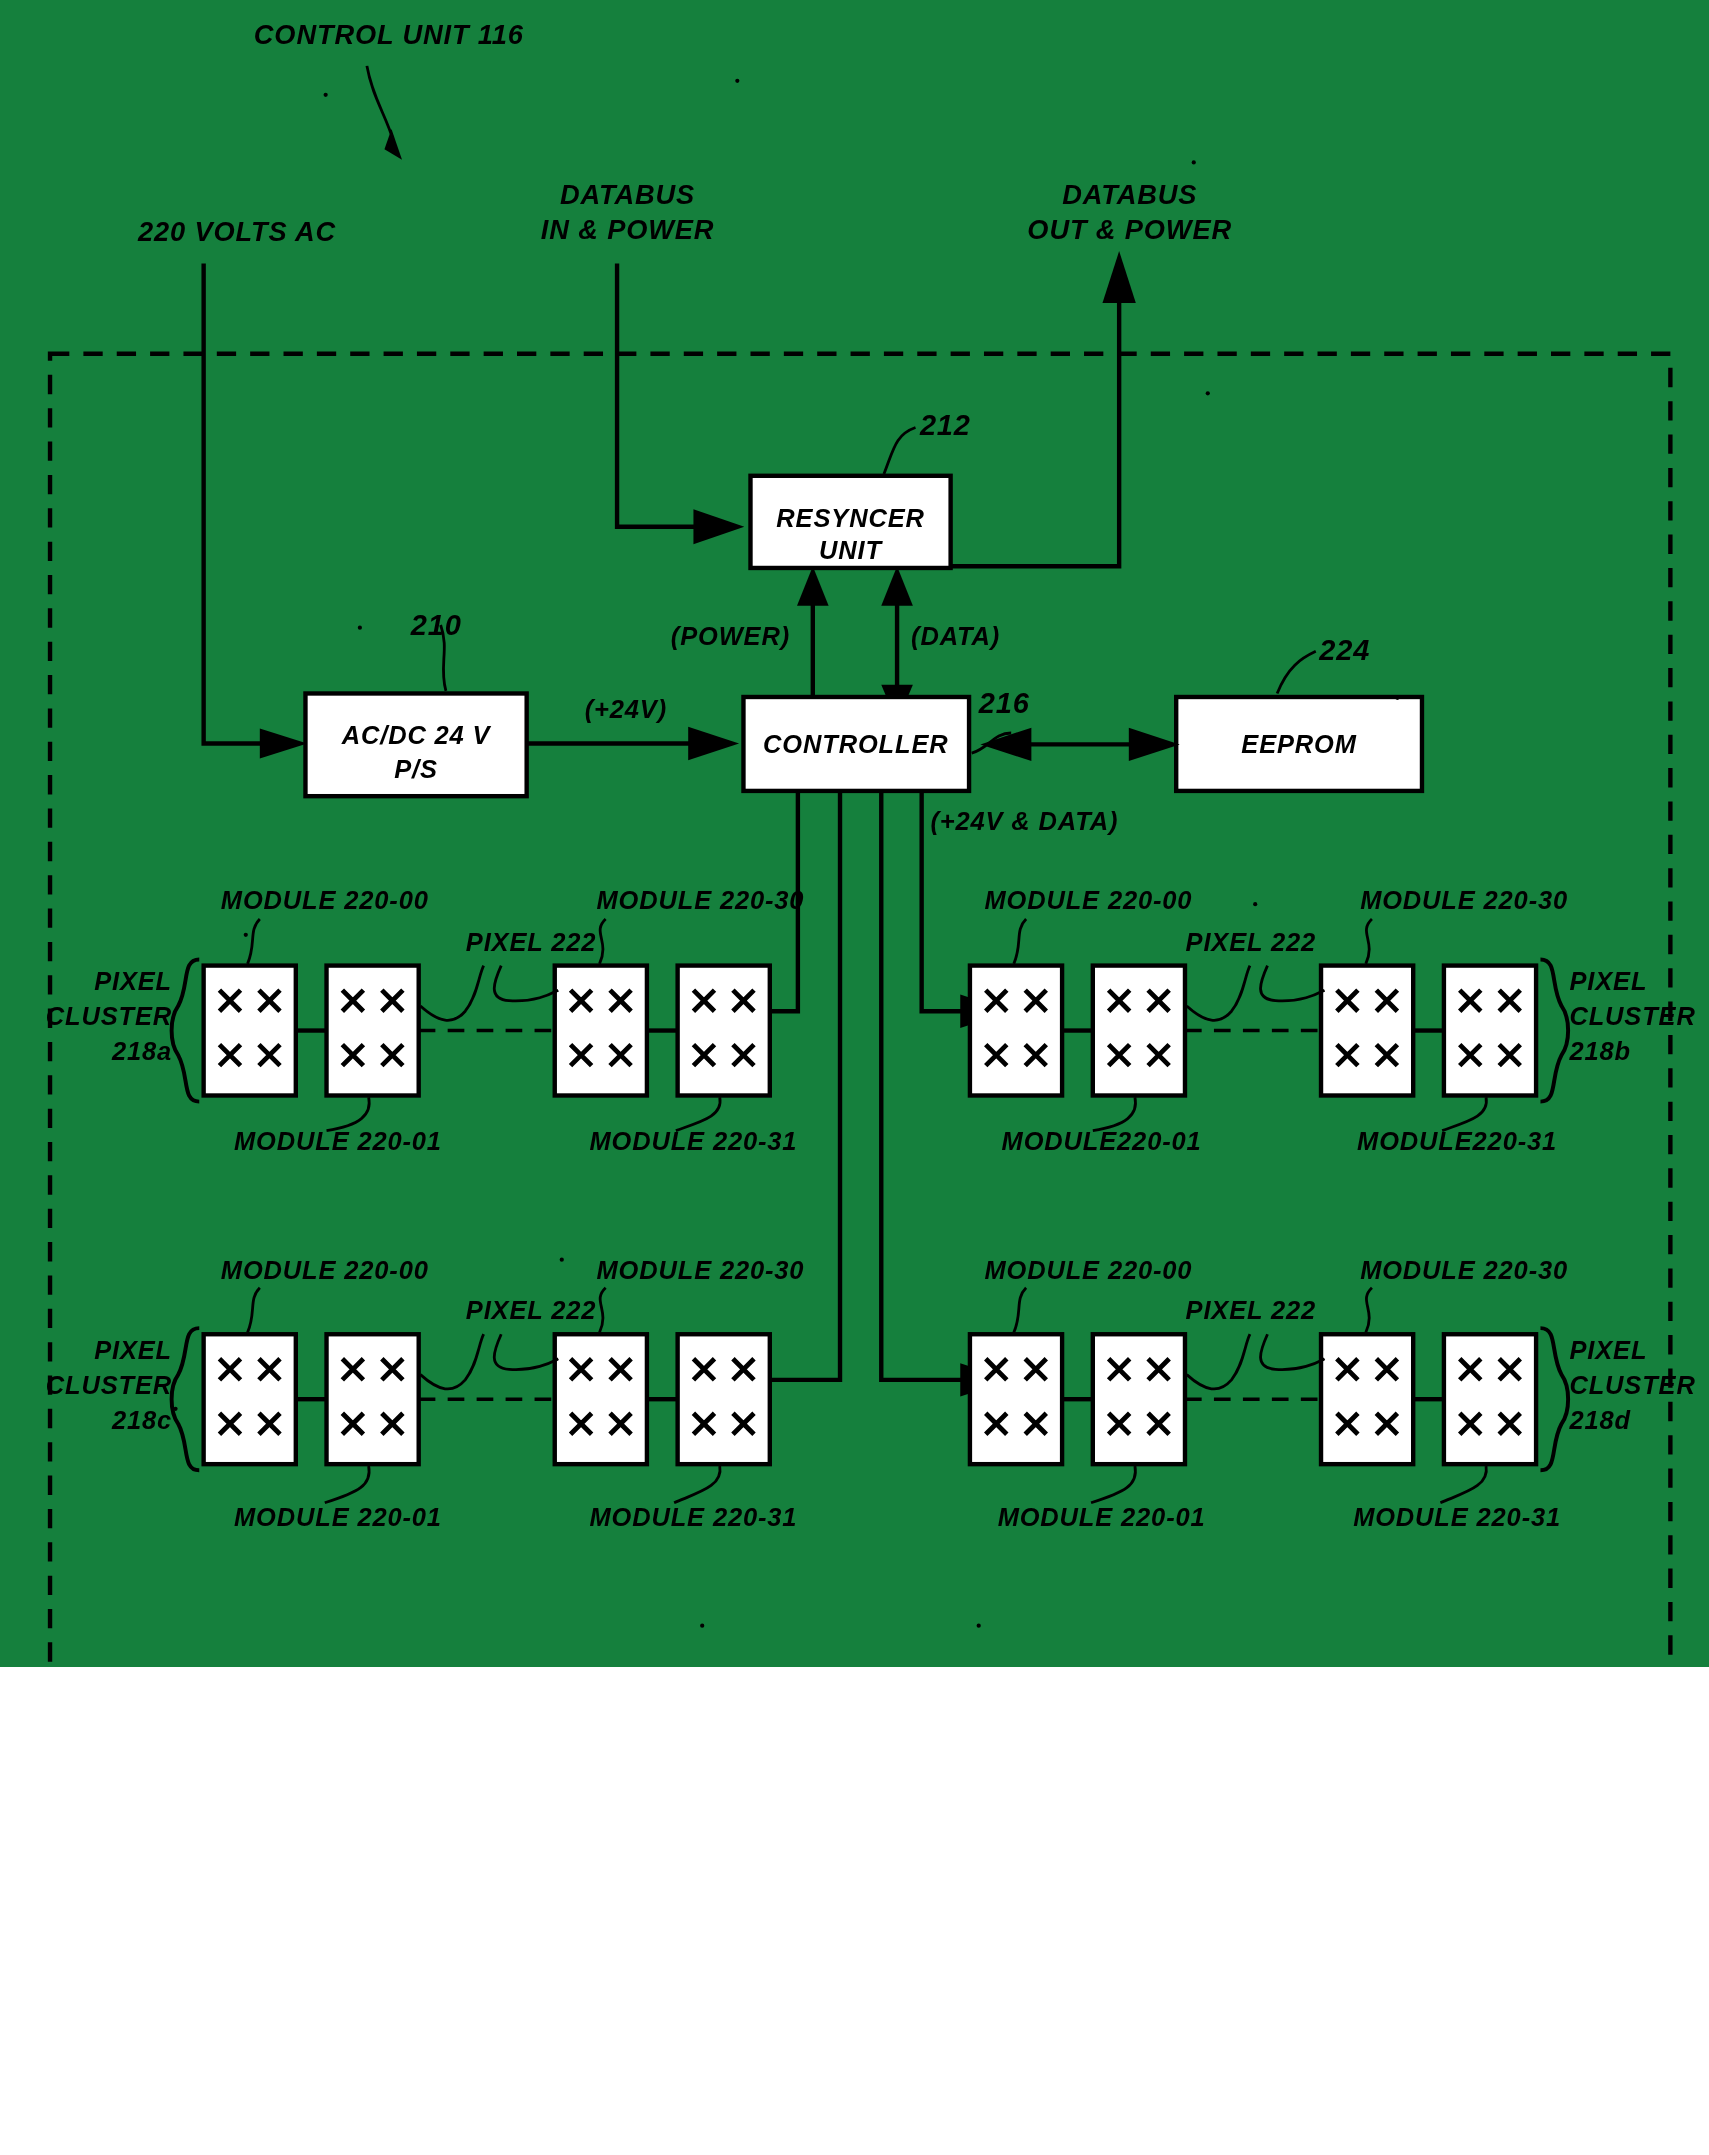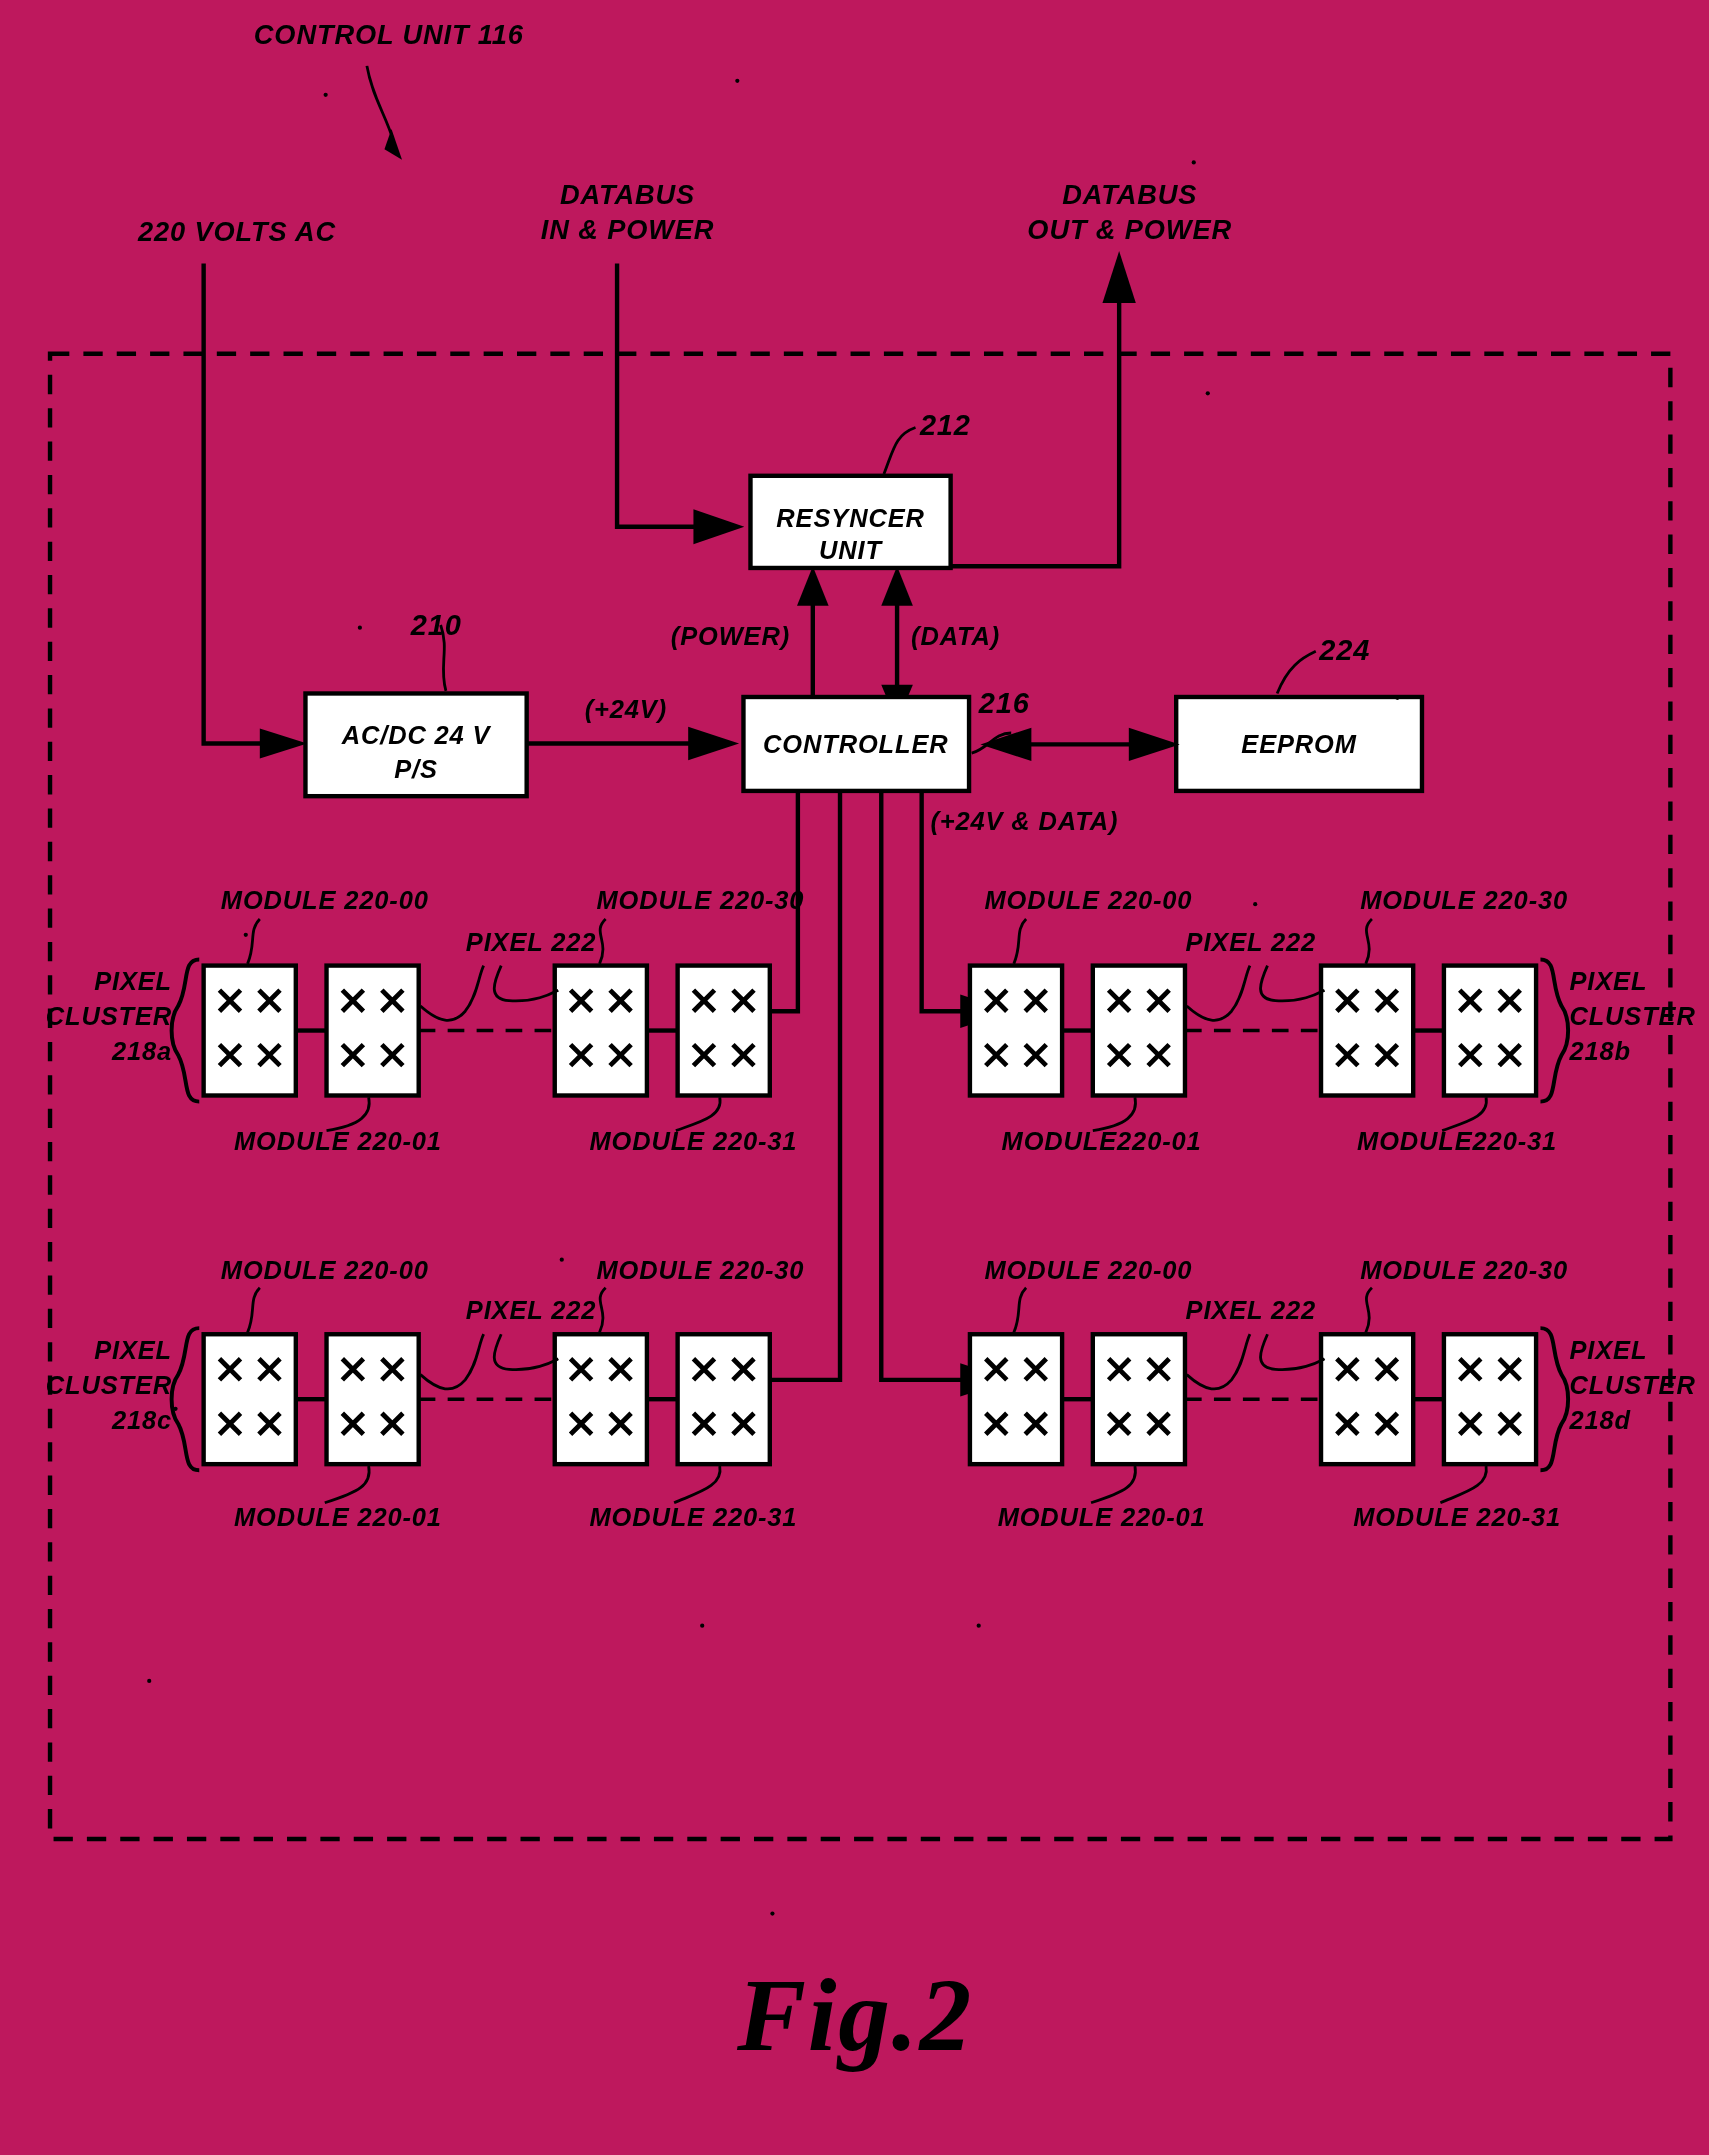--- a/index.html
+++ b/index.html
@@ -6,22 +6,22 @@
     margin: 0;
     padding: 0;
     background: #ffffff;
   }
   body {
     font-family: "Liberation Sans", sans-serif;
   }
   #page {
     position: relative;
     width: 1709px;
-    height: 2155px;
-    background: #be185d;
+    height: 1667px;
+    background: #15803d;
     overflow: hidden;
   }
   svg#fig {
     position: absolute;
     left: 0;
     top: 0;
     width: 1709px;
     height: 2155px;
   }
   .lbl {

